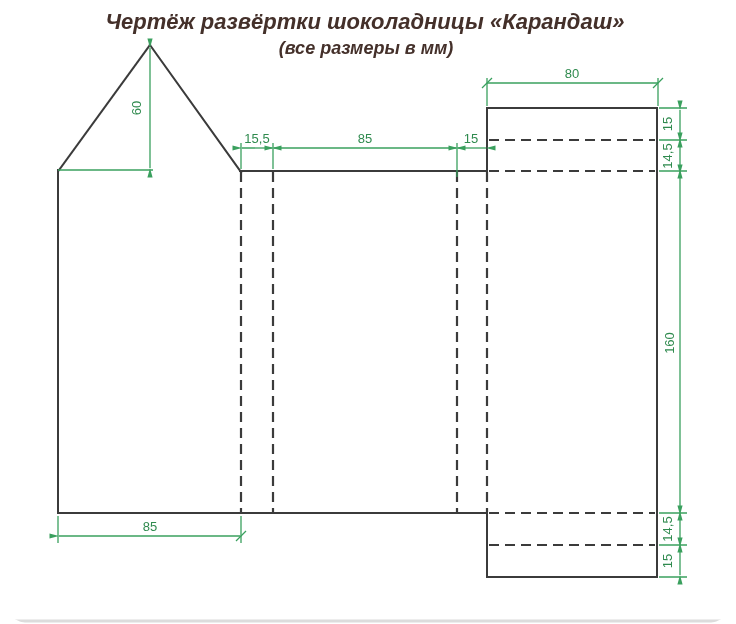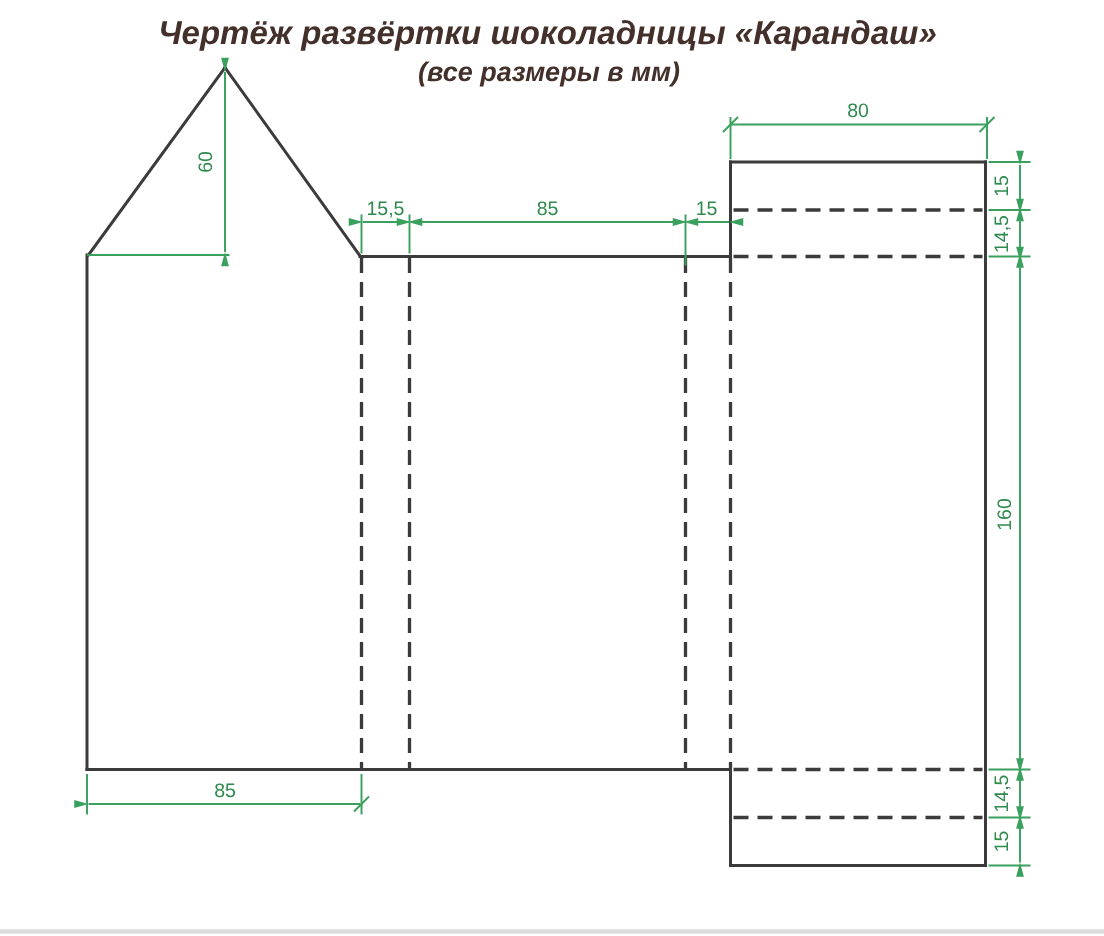--- a/index.html
+++ b/index.html
@@ -3,20 +3,21 @@
 <meta charset="utf-8">
 <style>
   html, body { margin: 0; padding: 0; background: #ffffff; }
   .canvas {
     position: relative;
     width: 736px;
     height: 624px;
     background: #ffffff;
     overflow: hidden;
     font-family: "Liberation Sans", sans-serif;
+    border-radius: 32px;
   }
   svg { display: block; }
   .title-text {
     font-family: "Liberation Sans", sans-serif;
     font-style: italic;
     font-weight: 700;
     font-size: 22px;
   }
   .subtitle-text {
     font-family: "Liberation Sans", sans-serif;

